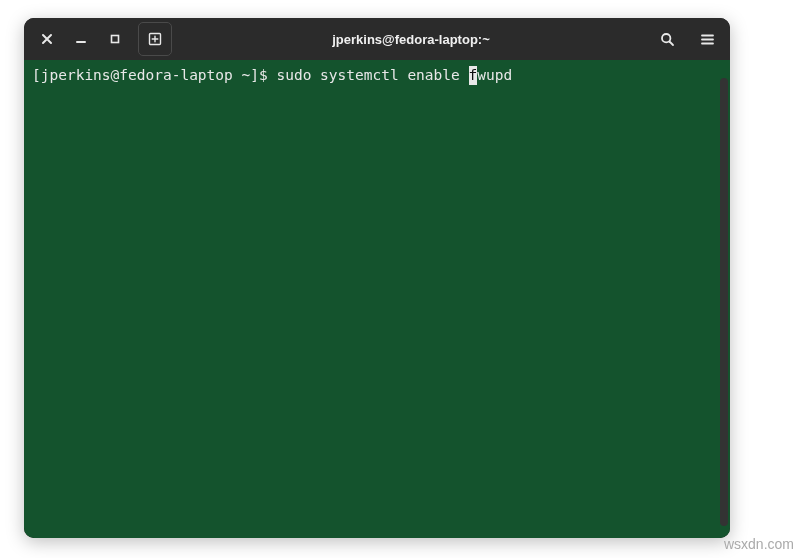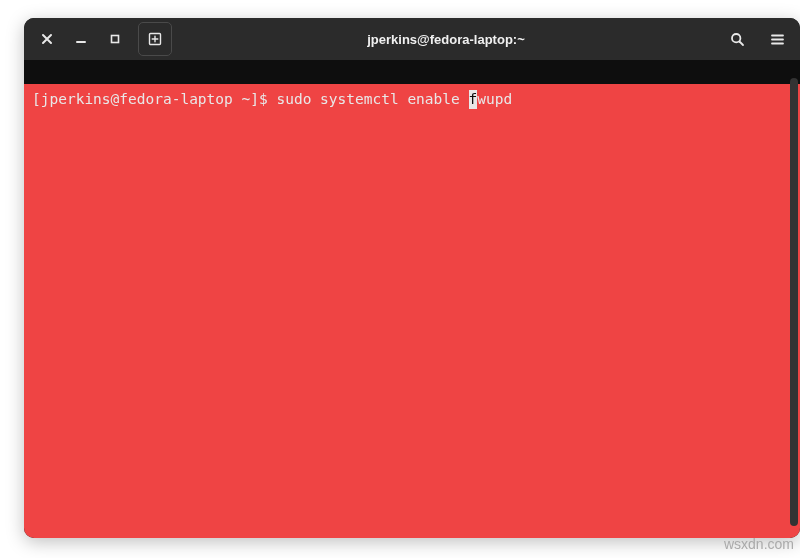--- a/index.html
+++ b/index.html
@@ -11,21 +11,21 @@
       background: #ffffff;
       width: 800px;
       height: 558px;
       font-family: sans-serif;
       position: relative;
     }
     .window {
       position: absolute;
       left: 24px;
       top: 18px;
-      width: 776px;
+      width: 706px;
       height: 520px;
       background: #0e0e0e;
       border-radius: 10px;
       overflow: hidden;
       box-shadow: 0 4px 18px rgba(0,0,0,0.25);
       display: flex;
       flex-direction: column;
     }
     .titlebar {
       height: 42px;
@@ -69,30 +69,29 @@
       font-weight: bold;
       color: #f0f0f0;
     }
     .titlebar-right {
       display: flex;
       align-items: center;
       gap: 6px;
     }
     .terminal-body {
       flex: 1;
-      background: #ef4444;
+      background: #14532d;
       padding: 6px 8px;
       font-family: "DejaVu Sans Mono", "Liberation Mono", Consolas, monospace;
       font-size: 14.5px;
       line-height: 1.3;
       color: #e8e8e8;
       position: relative;
       white-space: pre;
       overflow: hidden;
-      margin-top: 24px;
     }
     .prompt-user {
       color: #e8e8e8;
     }
     .cursor-char {
       background: #e8e8e8;
       color: #0e0e0e;
       display: inline-block;
       min-width: 8px;
     }

